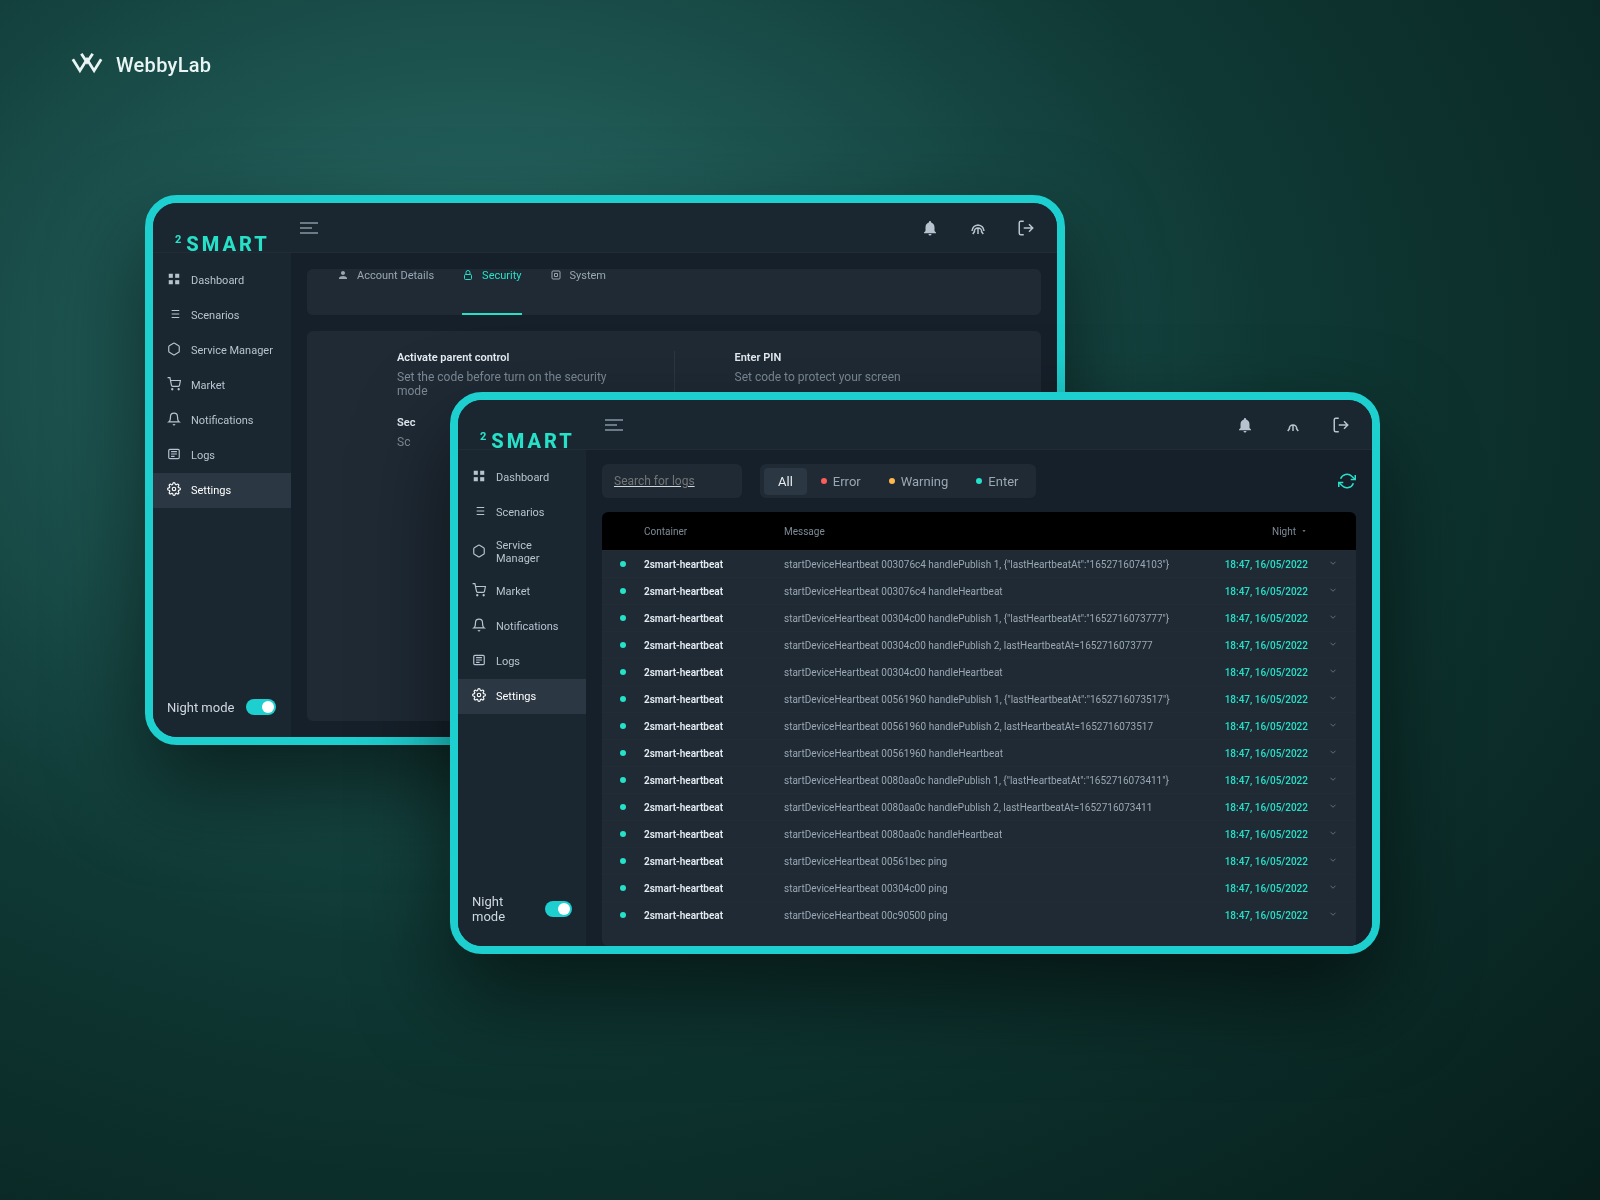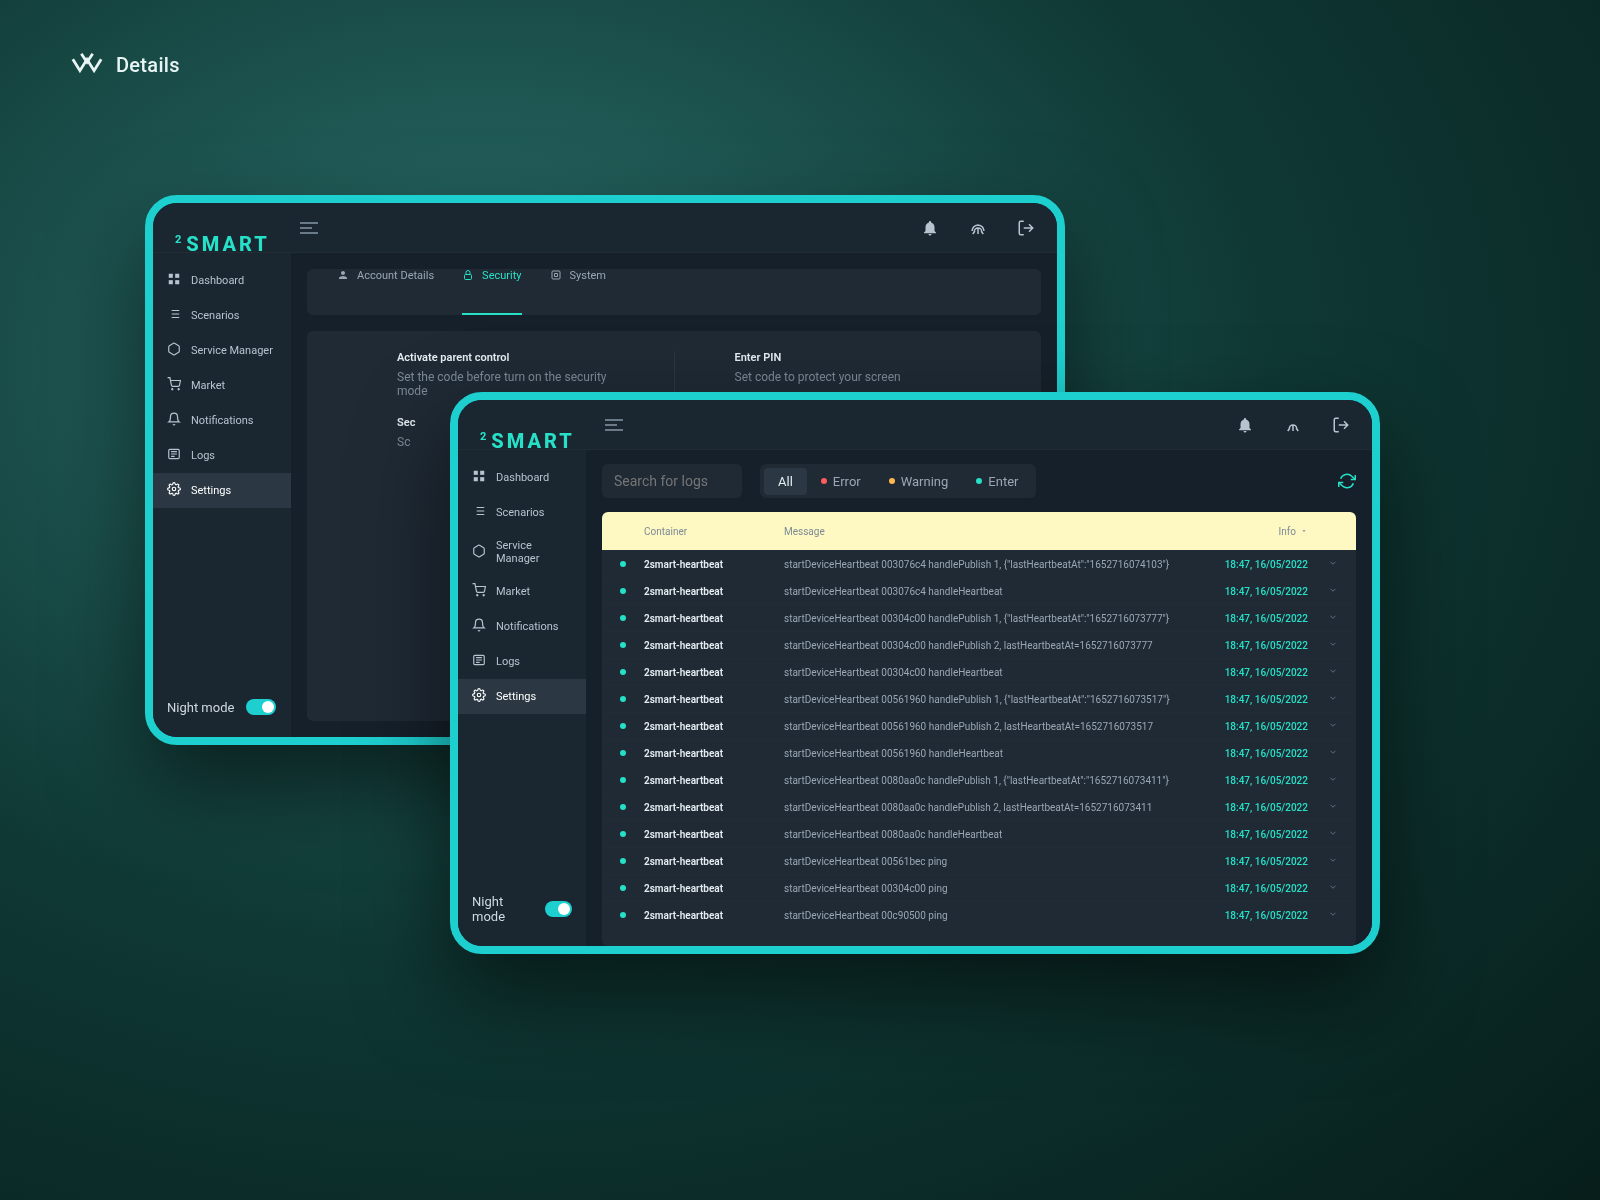--- a/index.html
+++ b/index.html
@@ -90,59 +90,59 @@
 .set-sub { color:#7c8a96; font-size:12px; margin-bottom:18px; }
 
 
 .logs-toolbar {
   margin: 14px 16px 0; display:flex; align-items:center; gap:18px;
 }
 .search {
   background:#1f2a35; border-radius:6px; display:flex; align-items:center;
   padding: 0 12px; height:34px; width: 140px;
 }
-.search input { flex:1; background:transparent; border:none; outline:none; color:#cfd8df; font-size:14px; }
+.search input { flex:1; background:transparent; border:none; outline:none; color:#cfd8df; font-size:12px;text-decoration:underline; }
 .search svg { width:14px; height:14px; color:#8a97a2; }
 .filters {
   background:#1f2a35; border-radius:6px; display:flex; align-items:center;
   height:34px; padding: 0 4px;
 }
 .filter { display:flex; align-items:center; gap:6px; color:#9aa7b2; font-size:13px; padding:6px 14px; cursor:pointer; border-radius:4px; }
 .filter.active { background:#2b3742; color:#e6edf2; }
 .dot { width:6px; height:6px; border-radius:50%; }
 .d-error{ background:#ff5c5c; } .d-warn{ background:#ffb84d; } .d-info{ background:#27e0c8; }
 .refresh { margin-left:auto; color:#27e0c8; width:18px; height:18px; cursor:pointer; }
 
 .logs-table { margin: 14px 16px 0; background:#1f2a35; border-radius:6px; padding:0; flex:1; overflow:hidden; display:flex; flex-direction:column; }
 .thead, .trow {
   display:grid;
   grid-template-columns: 24px 140px 1fr 120px 30px;
   align-items:center;
   padding: 7px 18px;
   font-size:10px;
 }
-.thead { color:#7c8a96; height:38px; position:sticky; top:0; background:#fef9c3; }
+.thead { color:#7c8a96; height:38px; position:sticky; top:0; background:#000000; }
 .trow { color:#cfd8df; border-top:1px solid #222c35; }
 .trow .container { color:#e6edf2; font-weight:600; }
 .trow .msg { color:#9aa7b2; white-space:nowrap; overflow:hidden; text-overflow:ellipsis; }
 .trow .time { color:#27e0c8; text-align:right; font-weight:500; }
 .bullet { width:6px; height:6px; border-radius:50%; background:#27e0c8; }
 .chev { color:#6b7a87; justify-self:end; }
 .th-time { display:flex; align-items:center; gap:4px; justify-content:flex-end; }
 .rows { overflow-y:auto; flex:1; }
 </style>
 </head>
 <body>
 
 <div class="watermark">
   <svg viewBox="0 0 24 24" fill="none" stroke="#e8f5f4" stroke-width="2">
     <path d="M2 8 L7 16 L12 8 L17 16 L22 8"></path>
     <path d="M8 4 L12 10 L16 4"></path>
   </svg>
-  <span class="watermark-text">Details</span>
+  <span class="watermark-text">WebbyLab</span>
 </div>
 
 <div class="tablet t-back">
   <div class="app-header">
     <span class="brand"><sup>2</sup><span>SMART</span></span>
     <div class="hamb">
         <span></span>
         <span></span>
         <span></span>
       </div>
@@ -371,21 +371,21 @@
             <path d="M23 4v6h-6M1 20v-6h6"></path>
             <path d="M3.51 9a9 9 0 0 1 14.85-3.36L23 10M1 14l4.64 4.36A9 9 0 0 0 20.49 15"></path>
           </svg>
       </div>
       <div class="logs-table">
         <div class="thead">
           <span></span>
           <span>Container</span>
           <span>Message</span>
           <span class="th-time">
-              <span>Info</span>
+              <span>Night</span>
               <svg width="8" height="8" viewBox="0 0 24 24" fill="currentColor">
                 <path d="M7 10l5 5 5-5z"></path>
               </svg>
             </span>
           <span></span>
         </div>
         <div class="rows" id="rows">
             <div class="trow">
               <span class="bullet"></span>
               <span class="container">2smart-heartbeat</span>

